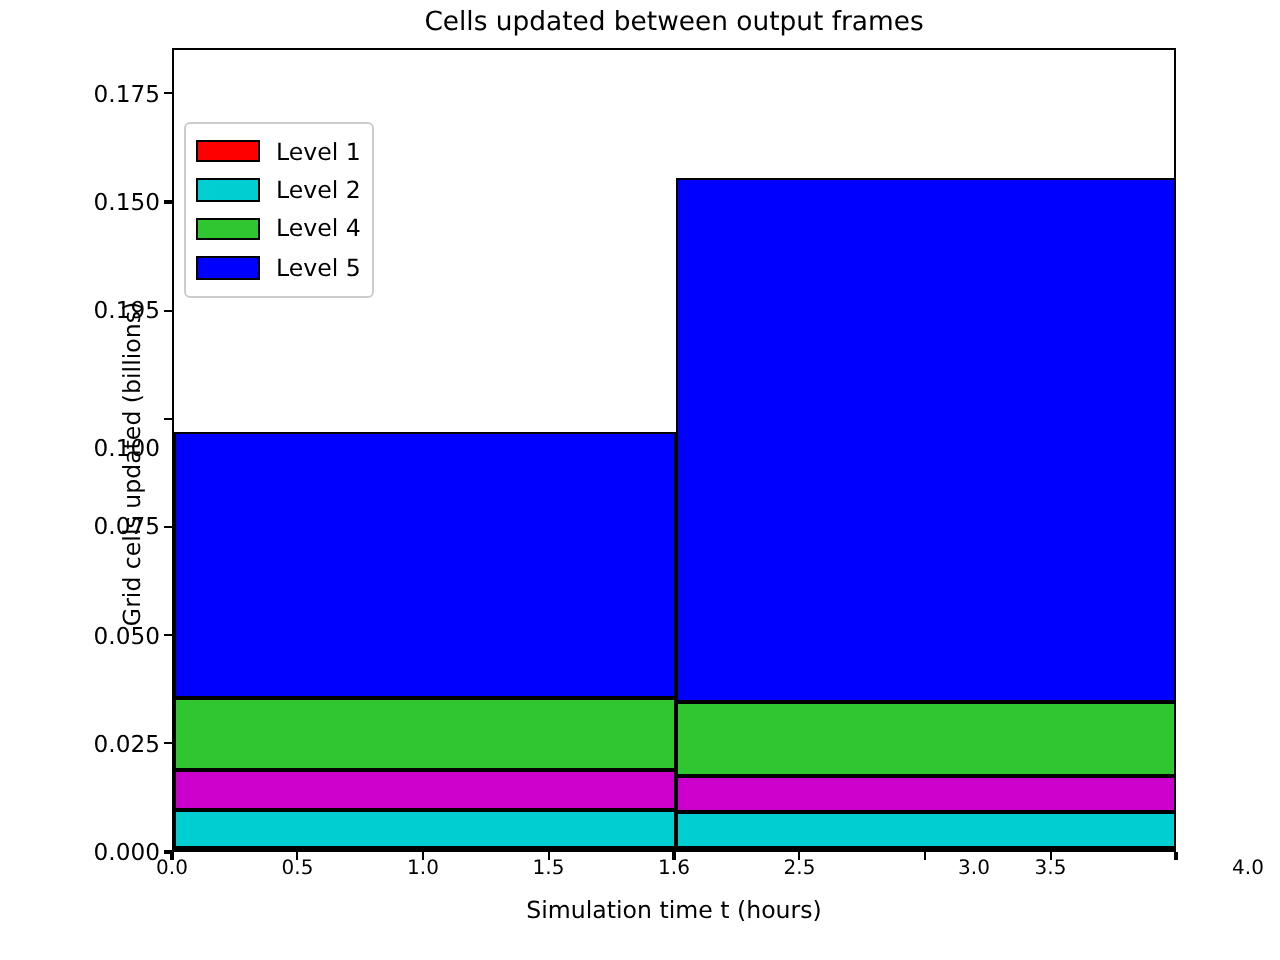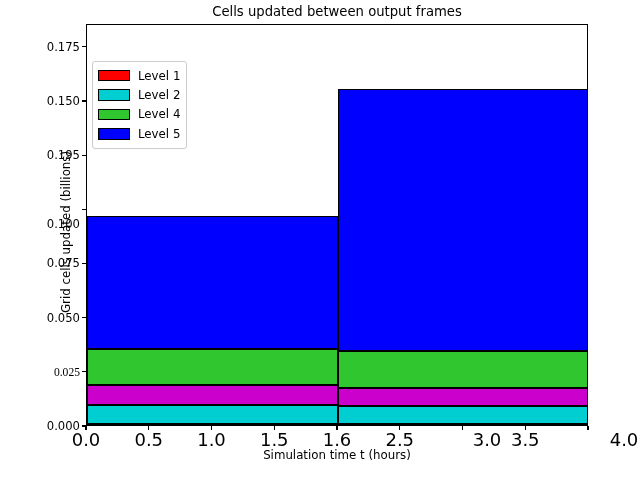--- a/index.html
+++ b/index.html
@@ -39,21 +39,21 @@
   .ytick-label{
     position:absolute; right:0; width:58px;
     text-align:right; font-size:11.6px; color:#000;
     transform:translateY(-50%);
   }
   .ytick-mark{
     position:absolute; left:0; width:3.5px; height:1.2px;
     background:#000;
   }
   .xtick-label{
-    position:absolute; top:429px; font-size:18px; color:#000;
+    position:absolute; top:429px; font-size:10px; color:#000;
     transform:translateX(-50%); text-align:center;
   }
   .xtick-mark{
     position:absolute; top:426px; width:1.2px; height:3.5px; background:#000;
   }
 
   #ylabel{
     position:absolute;
     left:-84px; top:225px;
     width:300px;
@@ -100,21 +100,21 @@
 
   <div id="chart-title">Cells updated between output frames</div>
 
   <div id="ylabel">Grid cells updated (billions)</div>
 
   <div id="xlabel">Simulation time t (hours)</div>
 
   <div id="yticks">
       <div class="ytick-label" style="top: 426px; left: 22px;">0.000</div>
       <div class="ytick-mark" style="top: 425.4px; left: 82px;"></div>
-      <div class="ytick-label" style="top: 371.822px; left: 22px; font-family: Liberation Serif, serif;">0.025</div>
+      <div class="ytick-label" style="top: 371.822px; left: 22px;">0.025</div>
       <div class="ytick-mark" style="top: 371.222px; left: 82px;"></div>
       <div class="ytick-label" style="top: 317.644px; left: 22px;">0.050</div>
       <div class="ytick-mark" style="top: 317.044px; left: 82px;"></div>
       <div class="ytick-label" style="top: 263.466px; left: 22px;">0.075</div>
       <div class="ytick-mark" style="top: 262.866px; left: 82px;"></div>
       <div class="ytick-label" style="top: 209.288px; left: 22px; margin-top: 15px;">0.100</div>
       <div class="ytick-mark" style="top: 208.688px; left: 82px;"></div>
       <div class="ytick-label" style="top: 155.111px; left: 22px;">0.195</div>
       <div class="ytick-mark" style="top: 154.511px; left: 82px;"></div>
       <div class="ytick-label" style="top: 100.933px; left: 22px;">0.150</div>

